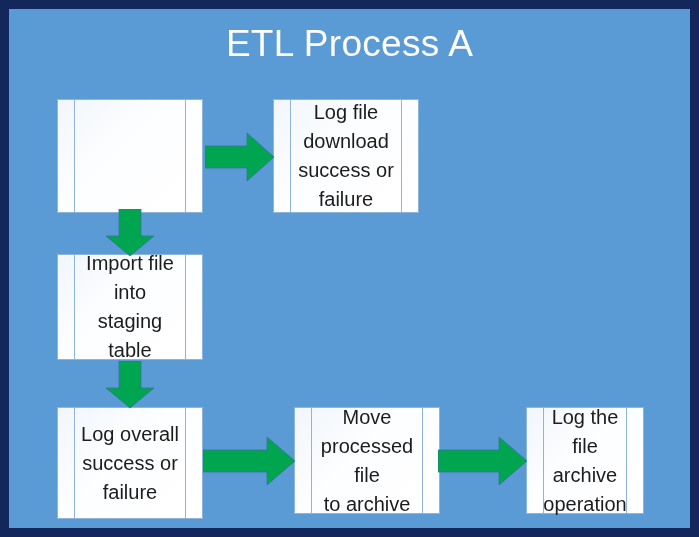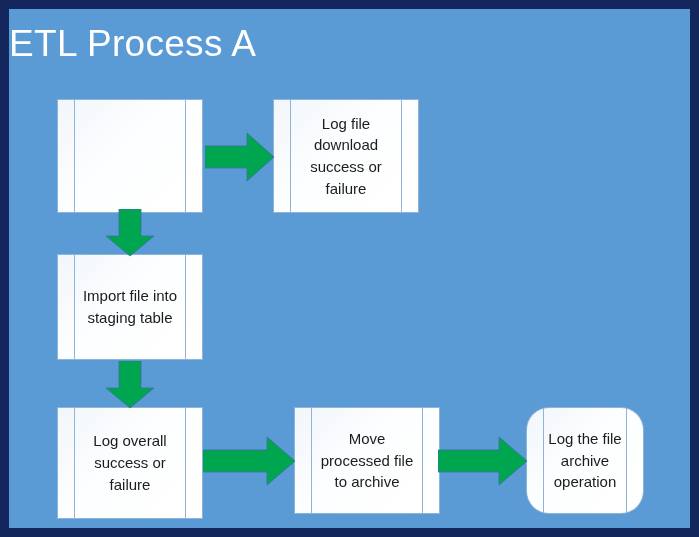--- a/index.html
+++ b/index.html
@@ -15,21 +15,21 @@
     box-sizing: border-box;
     border: 9px solid #13275d;
     overflow: hidden;
     font-family: "Liberation Sans", sans-serif;
   }
   #diagram-title {
     position: absolute;
     left: 0;
     top: 14px;
     width: 100%;
-    text-align: left;
+    text-align: center;
     color: #ffffff;
     font-size: 37px;
     font-weight: 400;
     letter-spacing: 0.3px;
     line-height: 1.15;
     font-family: "Liberation Sans", sans-serif;
     user-select: none;
   }
 
   
@@ -50,21 +50,21 @@
     background: #8fb4d9;
   }
   .node .bar.left  { left: 16px; }
   .node .bar.right { right: 16px; }
   .node .node-label {
     position: relative;
     z-index: 2;
     padding: 0 20px;
     text-align: center;
     color: #1c1c1c;
-    font-size: 15px;
+    font-size: 20px;
     line-height: 1.45;
     font-family: "Liberation Sans", sans-serif;
     white-space: pre-line;
     user-select: none;
   }
 
   
   .arrow {
     position: absolute;
   }
@@ -107,21 +107,21 @@
   </div>
 
   <div class="node" style="left:285px; top:398px; width:146px; height:107px;align-items:center;">
     <span class="bar left"></span>
     <span class="bar right"></span>
     <span class="node-label">Move
 processed file
 to archive</span>
   </div>
 
-  <div class="node" style="left:517px; top:398px; width:118px; height:107px;border-radius:23px;">
+  <div class="node" style="left:517px; top:398px; width:118px; height:107px;">
     <span class="bar left"></span>
     <span class="bar right"></span>
     <span class="node-label">Log the file
 archive
 operation</span>
   </div>
 
   <div class="arrow" style="left:196px; top:122px; width:70px; height:52px;">
     <svg width="70" height="52" viewBox="0 0 70 52" aria-hidden="true">
       <polygon points="0,15 42,15 42,2 69,26 42,50 42,37 0,37" fill="#00a64f" stroke="#3a6ea5" stroke-width="0.8"></polygon>

